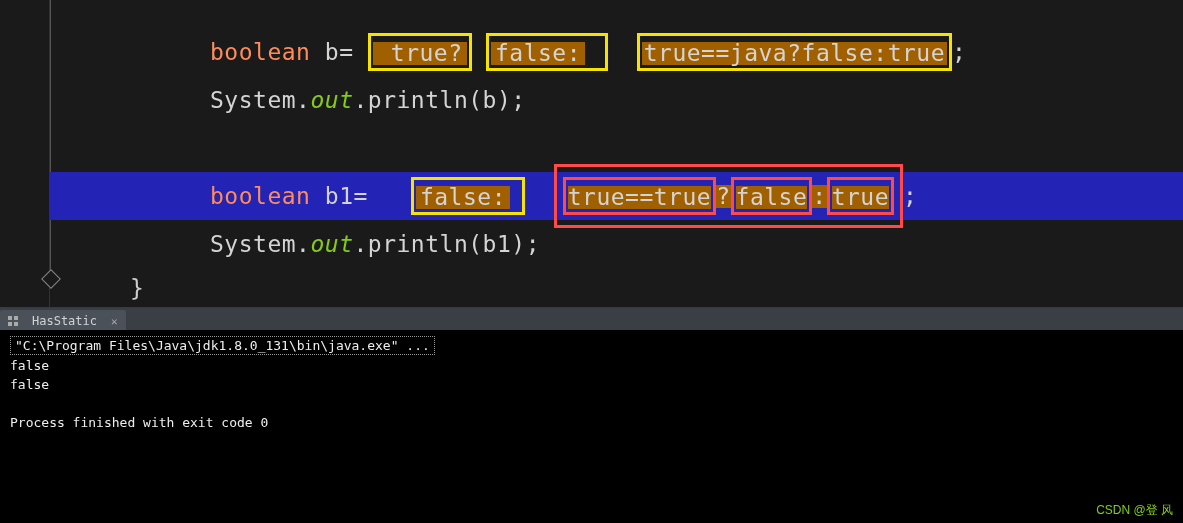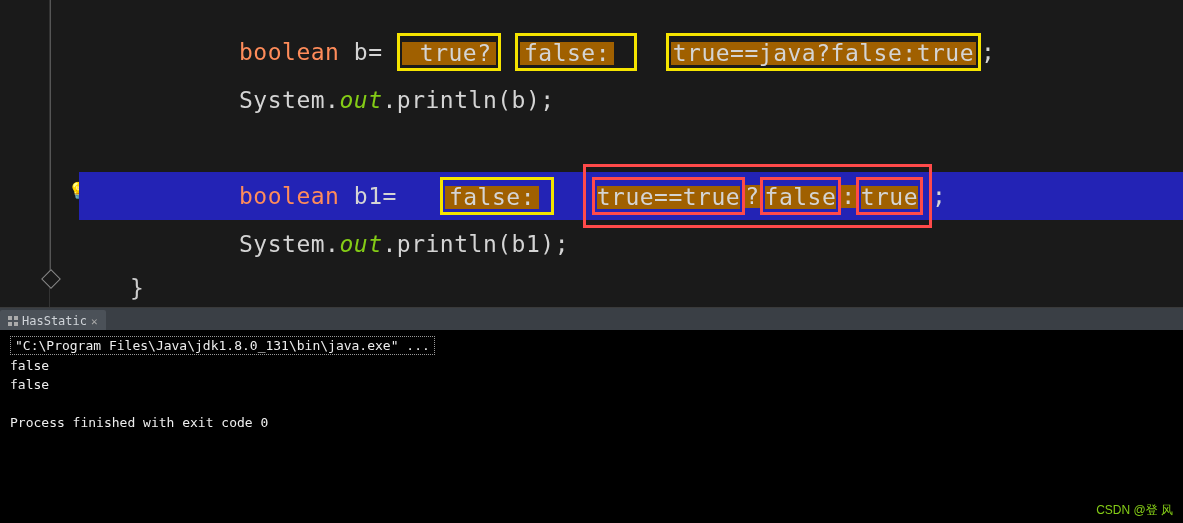--- a/index.html
+++ b/index.html
@@ -52,21 +52,20 @@
   }
   .code-line {
     height: 48px;
     display: flex;
     align-items: center;
     white-space: pre;
     padding-left: 80px;
     font-family: 'Consolas','Monaco',monospace;
     font-size: 23px;
     letter-spacing: 0.5px;
-    margin-left: 29px;
   }
   .code-line.active {
     background: #2323b5;
   }
   .brace-line {
     padding-left: 80px;
     font-size: 23px;
     color: #ccc;
     height: 40px;
     display: flex;
@@ -116,21 +115,21 @@
     align-items: flex-end;
   }
   .tab {
     background: #4b5158;
     color: #cfd3d8;
     font-size: 12px;
     height: 20px;
     padding: 2px 8px 0 8px;
     display: flex;
     align-items: center;
-    gap: 4px;
+    gap: 14px;
     border-top-left-radius: 2px;
     border-top-right-radius: 2px;
   }
   .tab .grid-icon {
     width: 10px; height: 10px;
     display: inline-block;
     background:
       linear-gradient(#aaa,#aaa) 0 0/4px 4px no-repeat,
       linear-gradient(#aaa,#aaa) 6px 0/4px 4px no-repeat,
       linear-gradient(#aaa,#aaa) 0 6px/4px 4px no-repeat,

